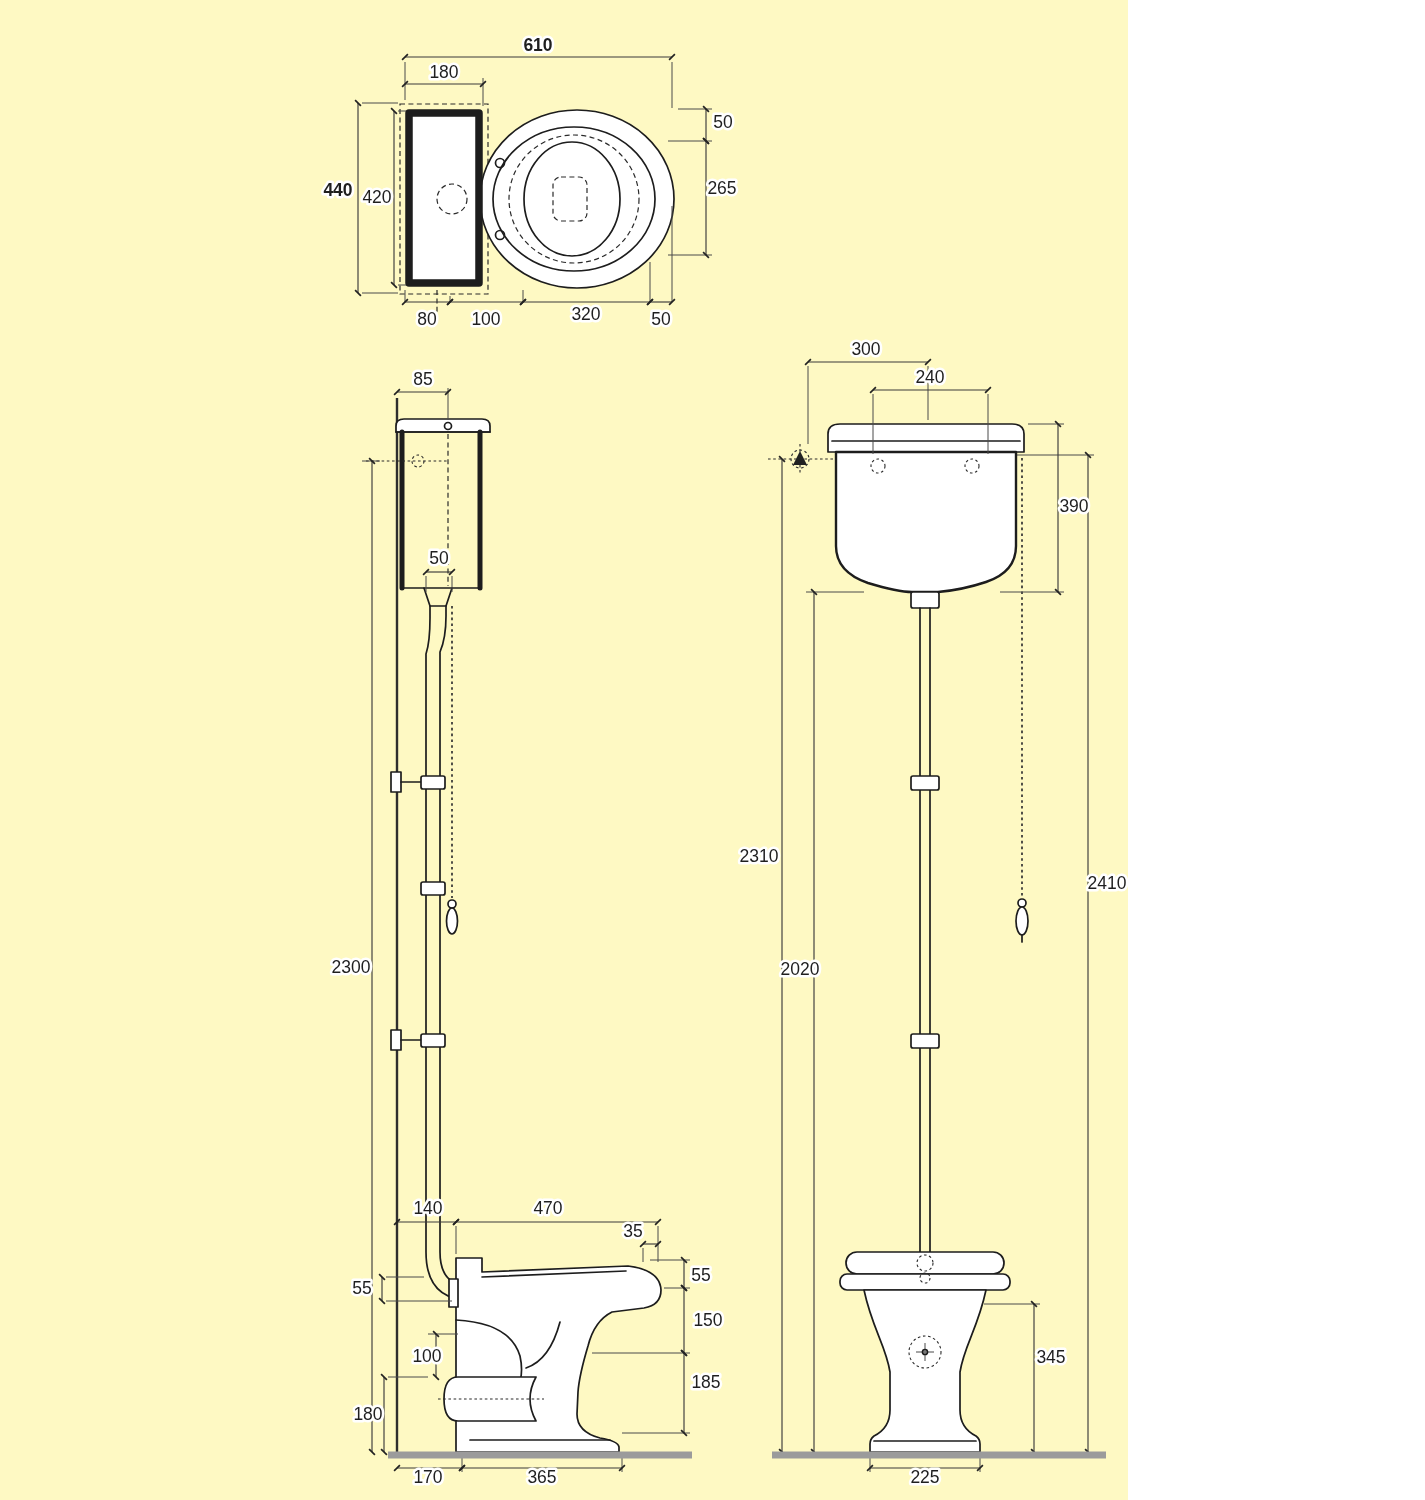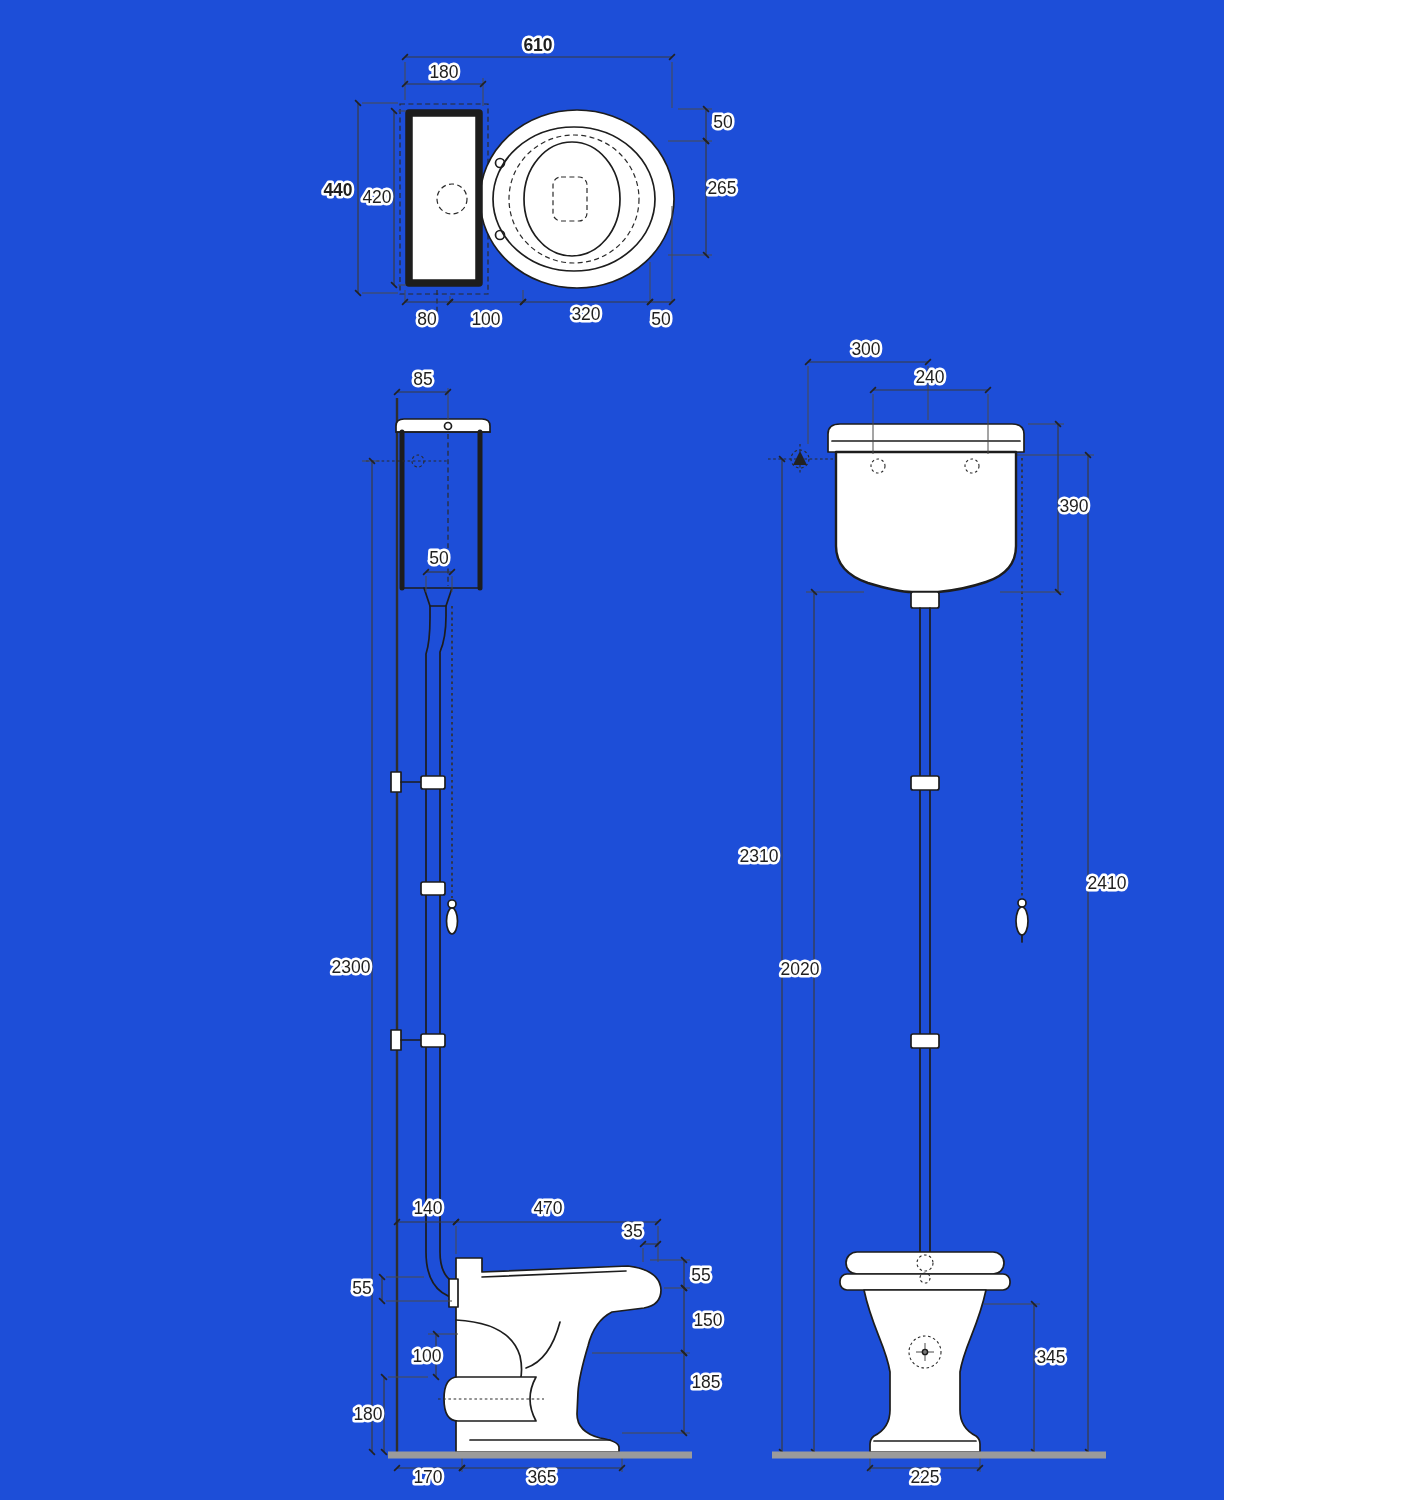--- a/index.html
+++ b/index.html
@@ -1,16 +1,16 @@
 <!DOCTYPE html>
 <html><head>
 <meta charset="utf-8">
 <style>
   html,body{margin:0;padding:0;background:#fff}
-  .stage{width:1224px;height:1500px;position:relative;background:#1d4ed8;overflow:hidden}
+  .stage{width:1128px;height:1500px;position:relative;background:#fef9c3;overflow:hidden}
   svg{display:block}
   .ln{fill:none;stroke:#1d1d1d;stroke-width:1.7;stroke-linecap:round;stroke-linejoin:round}
   .fw{fill:#fff}
   .w5{stroke-width:5}
   .w7{stroke-width:7.5}
   .w25{stroke-width:2.4}
   .dash{fill:none;stroke:#2a2a2a;stroke-width:1.2;stroke-dasharray:5 3.4}
   .dashf{fill:none;stroke:#2a2a2a;stroke-width:1.1;stroke-dasharray:2.6 2.6}
   .dim{fill:none;stroke:#3b3b3b;stroke-width:1.15}
   .ext{fill:none;stroke:#4b4b4b;stroke-width:1}

